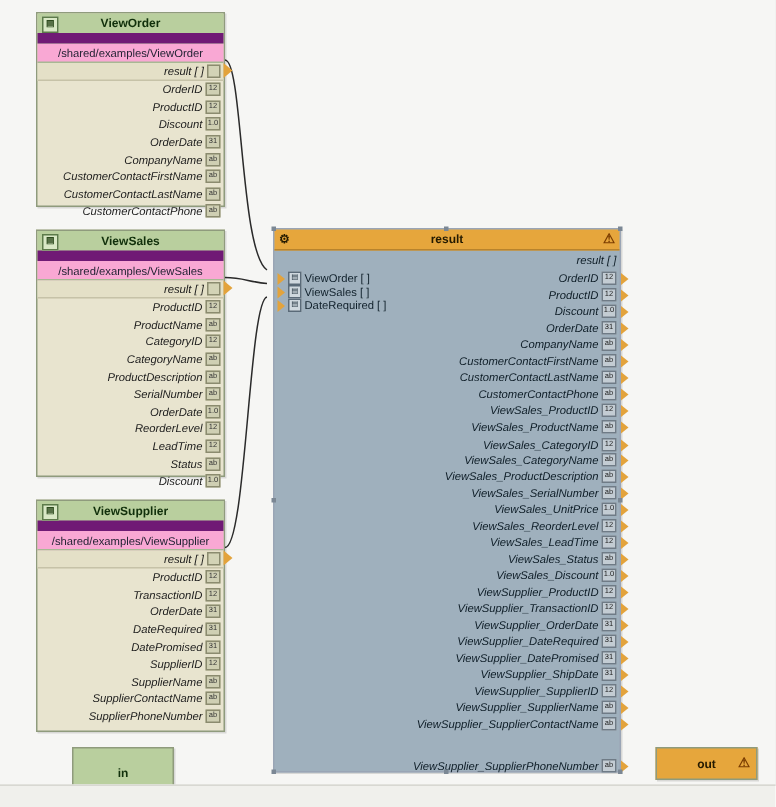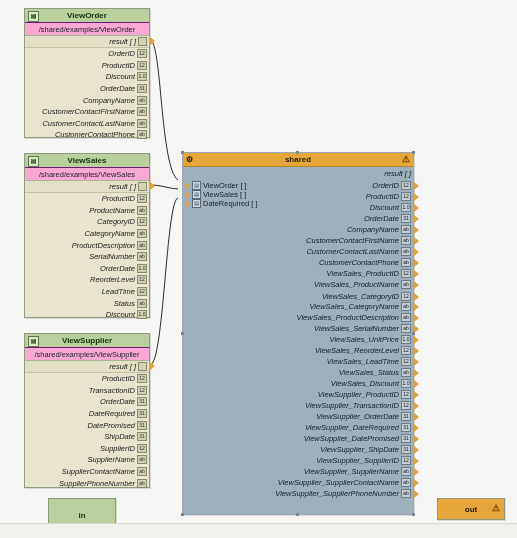--- a/index.html
+++ b/index.html
@@ -27,21 +27,21 @@
   .node{
     position:absolute;
     box-sizing:border-box;
     border:1px solid #8f9b7d;
     background:#e8e4cf;
     box-shadow:1px 1px 0 rgba(0,0,0,.12);
   }
   .node .title{
     height:13px;
     background:#b9cf9e;
-    border-bottom:1px solid #701a75;
+    border-bottom:7px solid #701a75;
     font-weight:bold;
     font-size:8px;
     color:#11300b;
     display:flex;align-items:center;justify-content:center;
     position:relative;
   }
   .node .title .ticon{
     position:absolute;left:3px;top:2px;
     width:9px;height:9px;
     border:1px solid #5c7a4a;
@@ -308,24 +308,20 @@
         </div>
       <div class="fld">
           <span>DateRequired</span>
           <span class="tybox">31</span>
         </div>
       <div class="fld">
           <span>DatePromised</span>
           <span class="tybox">31</span>
         </div>
       <div class="fld">
-          <span>ShipDate</span>
-          <span class="tybox">31</span>
-        </div>
-      <div class="fld">
           <span>SupplierID</span>
           <span class="tybox">12</span>
         </div>
       <div class="fld">
           <span>SupplierName</span>
           <span class="tybox">ab</span>
         </div>
       <div class="fld">
           <span>SupplierContactName</span>
           <span class="tybox">ab</span>
@@ -333,21 +329,21 @@
       <div class="fld">
           <span>SupplierPhoneNumber</span>
           <span class="tybox">ab</span>
         </div>
     </div>
   </div>
 
   <div id="query">
     <div class="qtitle">
       <span class="gear">⚙</span>
-      <span>shared</span>
+      <span>result</span>
       <span class="warn">⚠</span>
     </div>
     <div class="qbody">
       <div class="qres">
         <span>result [ ]</span>
       </div>
 
       <div class="qin" style="top:14px;">
         <span class="pin"></span>
         <span class="chk">▤</span>
@@ -497,21 +493,21 @@
       <div class="qout" style="top:300px;">
           <span>ViewSupplier_SupplierName</span>
           <span class="tybox">ab</span>
           <span class="oport"></span>
         </div>
       <div class="qout" style="top:311px;">
           <span>ViewSupplier_SupplierContactName</span>
           <span class="tybox">ab</span>
           <span class="oport"></span>
         </div>
-      <div class="qout" style="top:322px;">
+      <div class="qout" style="top:339px;">
           <span>ViewSupplier_SupplierPhoneNumber</span>
           <span class="tybox">ab</span>
           <span class="oport"></span>
         </div>
     </div>
 
     <div class="handle" style="left:-2px;top:-2px;"></div>
     <div class="handle" style="left:113px;top:-2px;"></div>
     <div class="handle" style="right:-2px;top:-2px;"></div>
     <div class="handle" style="left:-2px;top:179px;"></div>

